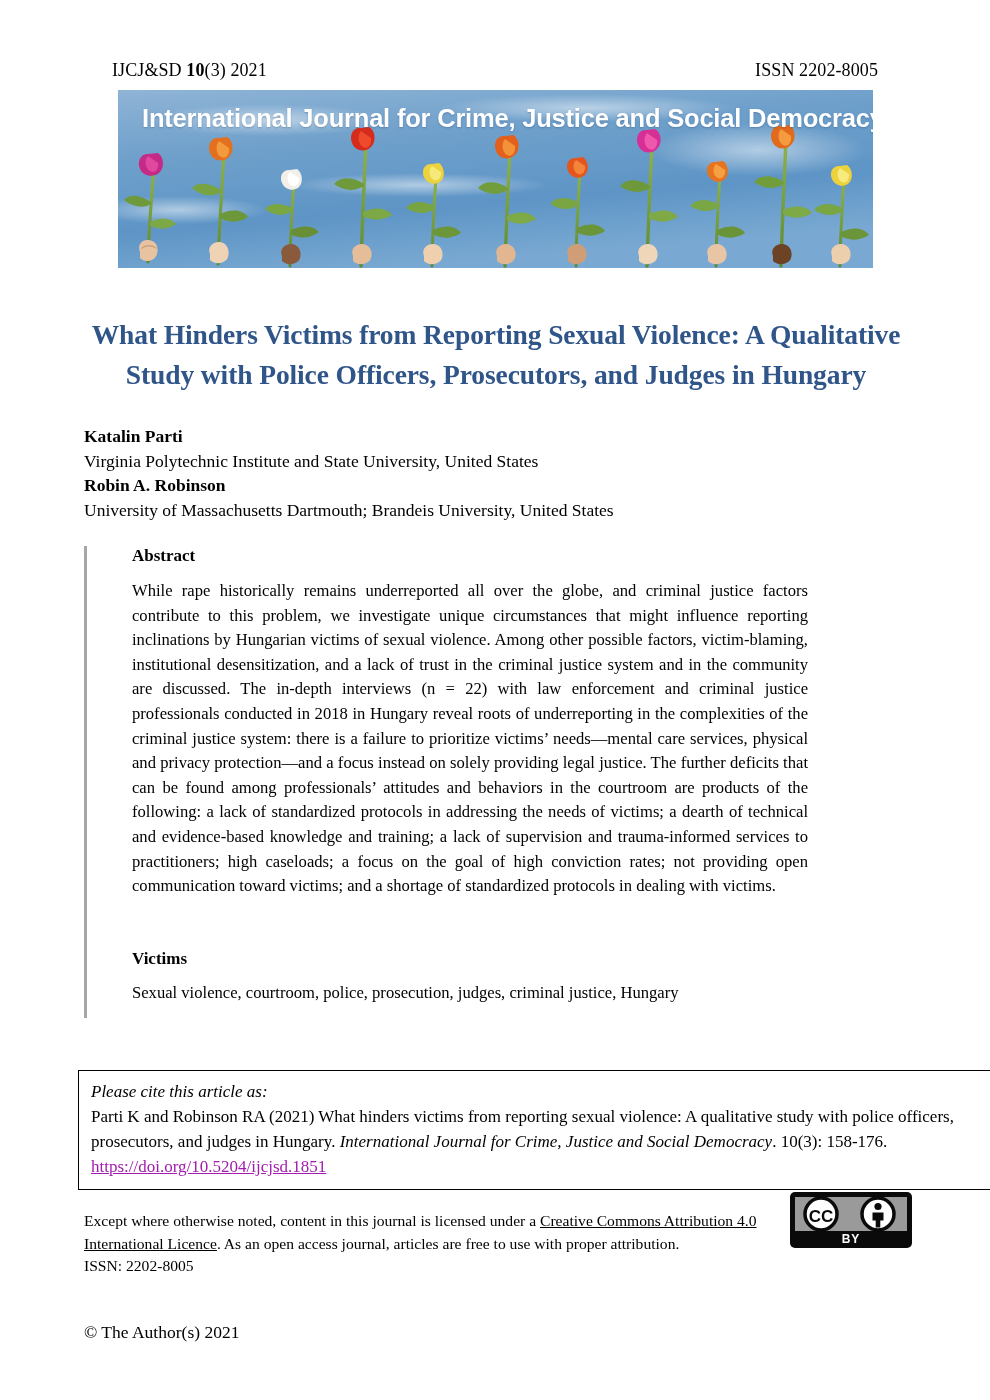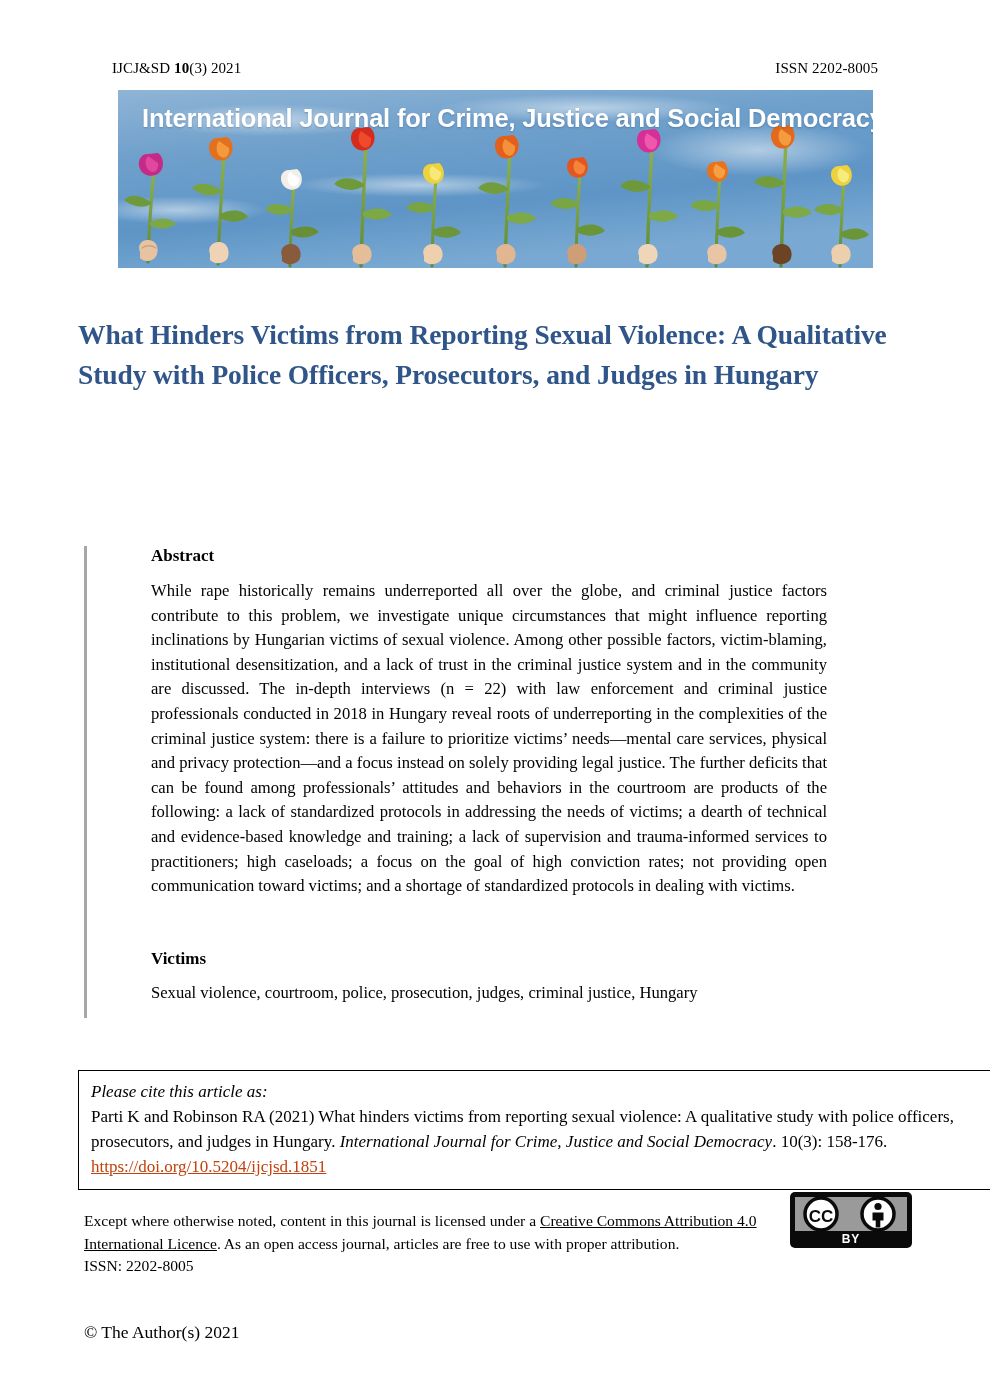--- a/index.html
+++ b/index.html
@@ -25,21 +25,21 @@
 
   
   .runhead {
     position: absolute;
     left: 112px;
     top: 60px;
     width: 766px;
     display: flex;
     justify-content: space-between;
     align-items: baseline;
-    font-size: 15px;
+    font-size: 18px;
     letter-spacing: 0.1px;
   }
   .runhead .left { white-space: nowrap; }
   .runhead .right { white-space: nowrap; }
   .runhead b { font-weight: bold; }
 
   
   .banner {
     position: absolute;
     left: 118px;
@@ -61,21 +61,21 @@
     white-space: nowrap;
     text-shadow: 0 1px 2px rgba(40,70,110,0.35);
   }
 
   
   .art-title {
     position: absolute;
     left: 78px;
     top: 297px;
     width: 836px;
-    text-align: left;
+    text-align: center;
     color: #2f5589;
     font-weight: bold;
     font-size: 27.5px;
     line-height: 40px;
     letter-spacing: -0.1px;
   }
 
   
   .authors {
     position: absolute;
@@ -87,21 +87,20 @@
   }
   .authors .name { font-weight: bold; }
   .authors .aff { font-weight: normal; }
 
   
   .abs-wrap {
     position: absolute;
     left: 84px;
     top: 546px;
     width: 760px;
-    padding-left: 19px;
   }
   .abs-bar {
     position: absolute;
     left: 0;
     top: 0;
     width: 3px;
     height: 472px;
     background: #a6a6a6;
   }
   .abs-body {
@@ -140,21 +139,21 @@
     box-sizing: border-box;
     border: 1px solid #000000;
     padding: 8px 12px 10px 12px;
     font-size: 17px;
     line-height: 25px;
   }
   .cite-lead { font-style: italic; }
   .cite-body { margin-top: 0px; }
   .cite-body i { font-style: italic; }
   .doi-link {
-    color: #c2410c;
+    color: #a21caf;
     text-decoration: underline;
   }
 
   
   .licence {
     position: absolute;
     left: 84px;
     top: 1190px;
     width: 700px;
     font-size: 15.6px;
@@ -316,20 +315,26 @@
            <path d="M722 78 C718 82 719 90 724 92 C728 94 732 89 731 84 Z" fill="#f7eb7d"></path>
           </g>
         <path d="M714 166 C711 159 717 153 724 154 C731 155 734 162 732 168 C730 175 718 176 714 171 Z" fill="#eccfad"></path>
       </g>
     </svg>
     <div class="banner-title">International Journal for Crime, Justice and Social Democracy</div>
   </div>
 
   <h1 class="art-title">What Hinders Victims from Reporting Sexual Violence: A Qualitative Study with Police Officers, Prosecutors, and Judges in Hungary</h1>
 
+  <div class="authors">
+    <div class="name">Katalin Parti</div>
+    <div class="aff">Virginia Polytechnic Institute and State University, United States</div>
+    <div class="name">Robin A. Robinson</div>
+    <div class="aff">University of Massachusetts Dartmouth; Brandeis University, United States</div>
+  </div>
 
   <div class="abs-wrap">
     <div class="abs-bar"></div>
     <div class="abs-body">
       <div class="abs-head">Abstract</div>
       <p class="abs-text">While rape historically remains underreported all over the globe, and criminal justice factors contribute to this problem, we investigate unique circumstances that might influence reporting inclinations by Hungarian victims of sexual violence. Among other possible factors, victim-blaming, institutional desensitization, and a lack of trust in the criminal justice system and in the community are discussed. The in-depth interviews (n = 22) with law enforcement and criminal justice professionals conducted in 2018 in Hungary reveal roots of underreporting in the complexities of the criminal justice system: there is a failure to prioritize victims’ needs—mental care services, physical and privacy protection—and a focus instead on solely providing legal justice. The further deficits that can be found among professionals’ attitudes and behaviors in the courtroom are products of the following: a lack of standardized protocols in addressing the needs of victims; a dearth of technical and evidence-based knowledge and training; a lack of supervision and trauma-informed services to practitioners; high caseloads; a focus on the goal of high conviction rates; not providing open communication toward victims; and a shortage of standardized protocols in dealing with victims.</p>
       <div class="kw-head">Victims</div>
       <p class="kw-text">Sexual violence, courtroom, police, prosecution, judges, criminal justice, Hungary</p>
     </div>
   </div>

